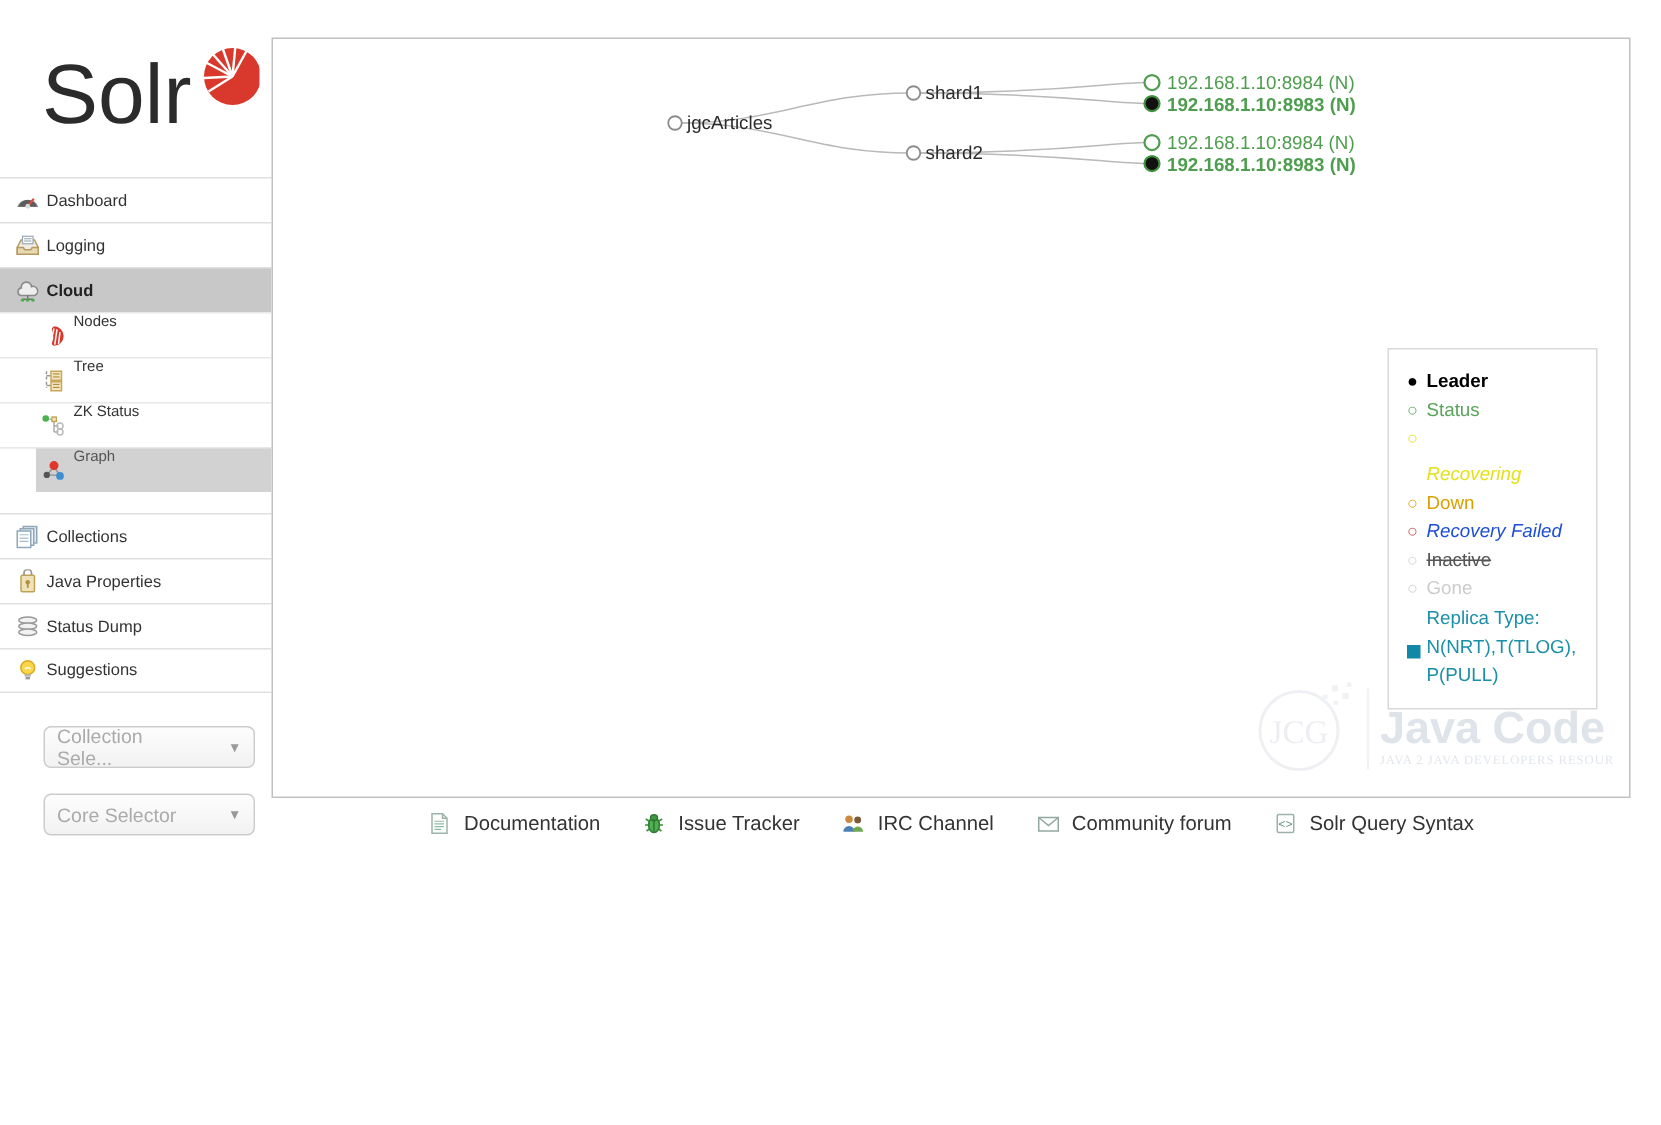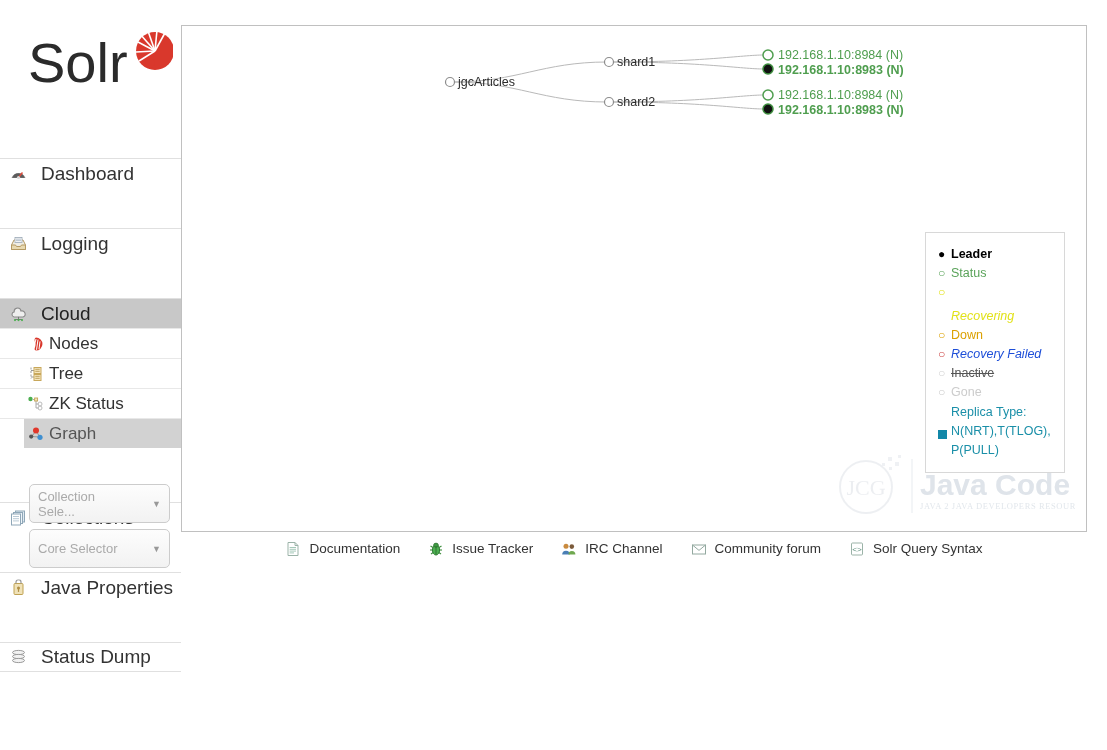--- a/index.html
+++ b/index.html
@@ -36,30 +36,29 @@
     top: 118px;
     width: 181px;
   }
   .nav-item {
     position: relative;
     height: 30px;
     border-top: 1px solid #e0e0e0;
     display: flex;
     align-items: center;
     box-sizing: border-box;
-    padding-left: 41px;
-    font-size: 19px;
+    padding-left: 31px;
+    font-size: 11px;
     color: #333333;
     cursor: pointer;
-    margin-top: 40px;
   }
   .nav-item:last-child { border-bottom: 1px solid #e0e0e0; }
   .nav-item.active {
     background: #c8c8c8;
-    font-weight: normal;
+    font-weight: bold;
     color: #222;
   }
   .nav-item .ico {
     position: absolute;
     left: 10px;
     top: 50%;
     transform: translateY(-50%);
     width: 17px; height: 17px;
     display: block;
   }
@@ -67,25 +66,24 @@
 
   
   .sub-list {
     background: #ffffff;
   }
   .sub-item {
     position: relative;
     height: 30px;
     border-top: 1px solid #e8e8e8;
     display: flex;
-    align-items: center;
     box-sizing: border-box;
     padding-left: 49px;
     margin-left: 0;
-    font-size: 17px;
+    font-size: 10px;
     color: #333333;
     cursor: pointer;
   }
   .sub-item .ico {
     position: absolute;
     left: 28px;
     top: 50%;
     transform: translateY(-50%);
     width: 16px; height: 16px;
   }
@@ -103,21 +101,21 @@
   .sub-item.selected .ico { z-index: 2; }
   .sub-item.selected .lbl { z-index: 2; position: relative; }
 
   .nav-gap { height: 14px; }
 
   
   .selector {
     position: absolute;
     left: 29px;
     width: 141px;
-    height: 39px;
+    height: 28px;
     border: 1px solid #cccccc;
     border-radius: 5px;
     background: linear-gradient(#fdfdfd, #f2f2f2);
     color: #aaaaaa;
     font-size: 13px;
     display: flex;
     align-items: center;
     padding: 0 8px;
     box-sizing: border-box;
     cursor: pointer;
@@ -397,20 +395,31 @@
           <g fill="#f2f2f2" stroke="#999999" stroke-width="1">
             <ellipse cx="8.5" cy="4" rx="6" ry="2.1"></ellipse>
             <ellipse cx="8.5" cy="8" rx="6" ry="2.1"></ellipse>
             <ellipse cx="8.5" cy="12" rx="6" ry="2.1"></ellipse>
           </g>
         </svg>
       </span>
       <span class="lbl">Status Dump</span>
     </div>
 
+    <div class="nav-item">
+      <span class="ico">
+        <svg width="17" height="17" viewBox="0 0 17 17">
+          <circle cx="8.5" cy="6.6" r="4.6" fill="#fbd54a" stroke="#d9ac22" stroke-width="1"></circle>
+          <path d="M6.6 7.5 a2.6 2.6 0 0 1 3.8 0" fill="none" stroke="#ffffff" stroke-width="1"></path>
+          <rect x="6.4" y="11" width="4.2" height="1.6" fill="#b8b8b8"></rect>
+          <rect x="7" y="12.8" width="3" height="1.6" fill="#9a9a9a"></rect>
+        </svg>
+      </span>
+      <span class="lbl">Suggestions</span>
+    </div>
   </div>
 
   <div class="selector" id="collection-selector">
     <span>Collection Sele...</span>
     <span class="caret">▼</span>
   </div>
 
   <div class="selector" id="core-selector">
     <span>Core Selector</span>
     <span class="caret">▼</span>

